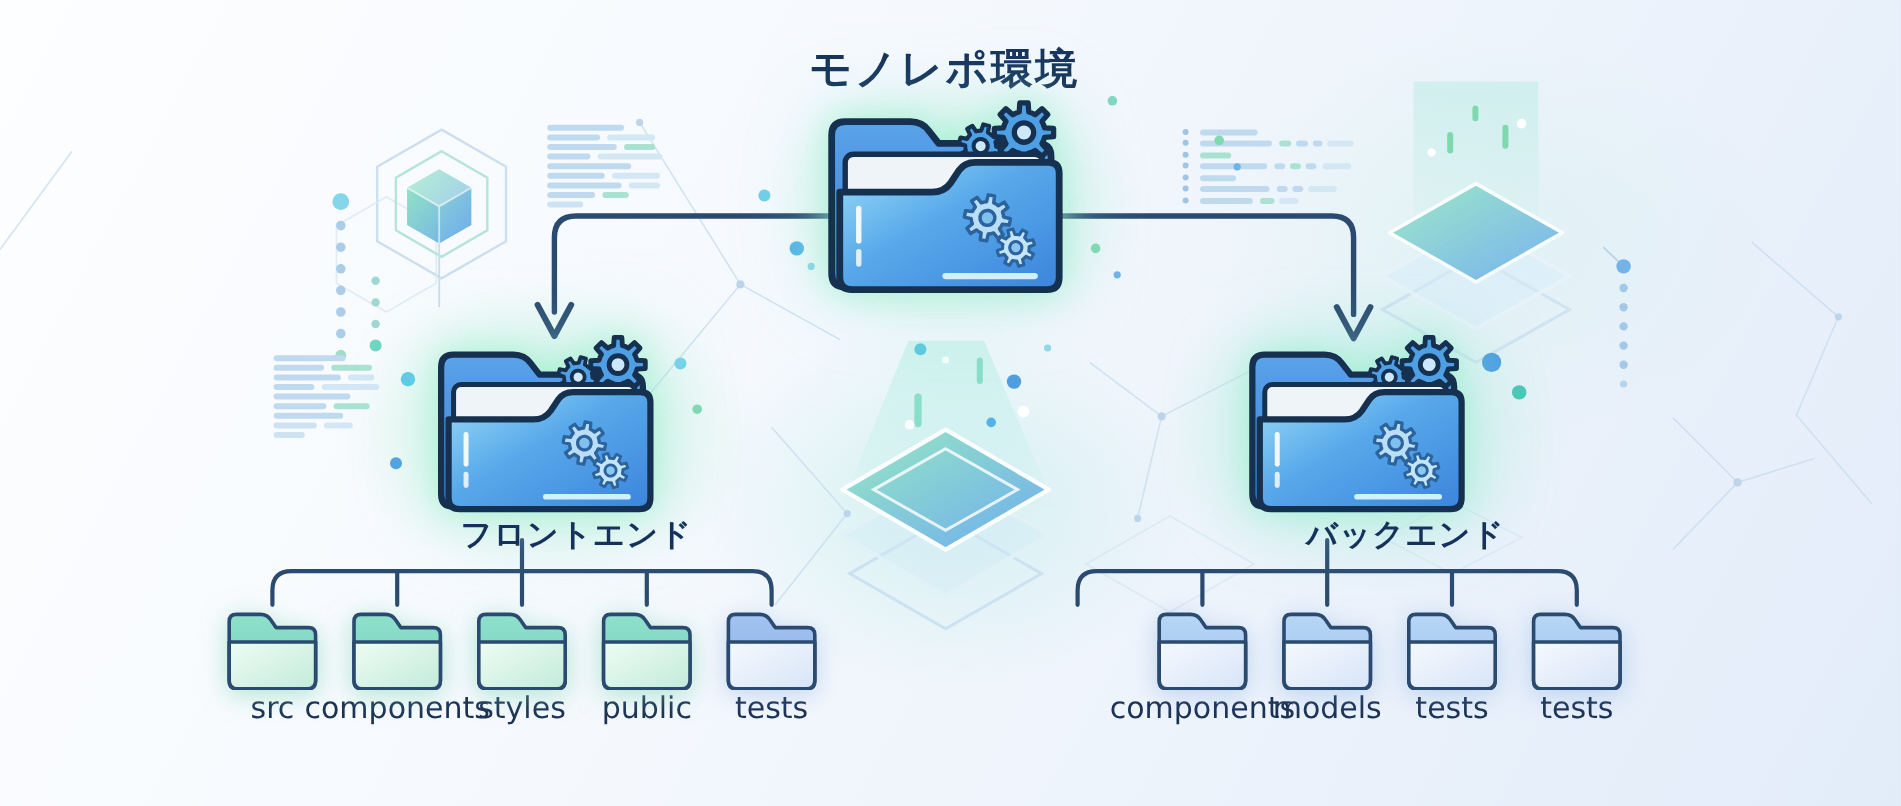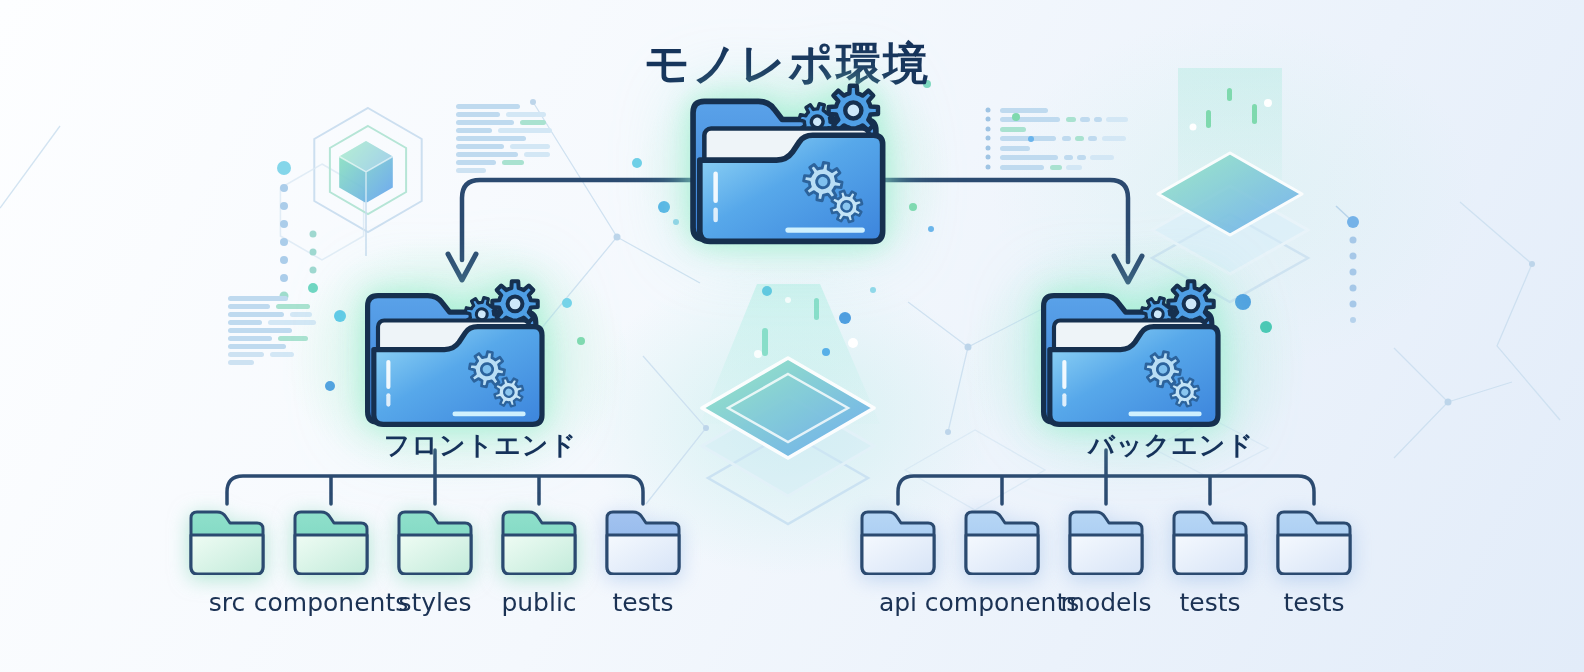--- a/index.html
+++ b/index.html
@@ -9,32 +9,32 @@
     background:
       radial-gradient(220px 160px at 795px 170px, rgba(195,242,210,.50), rgba(195,242,210,0) 72%),
       radial-gradient(240px 175px at 457px 360px, rgba(188,242,206,.55), rgba(188,242,206,0) 72%),
       radial-gradient(240px 175px at 1134px 360px, rgba(178,240,216,.50), rgba(178,240,216,0) 72%),
       radial-gradient(280px 210px at 788px 420px, rgba(172,232,226,.42), rgba(172,232,226,0) 74%),
       radial-gradient(320px 230px at 1235px 195px, rgba(200,240,232,.32), rgba(200,240,232,0) 76%),
       linear-gradient(118deg,#fdfeff 0%,#f4f8fd 45%,#e2ecf9 100%);
   }
   #title{
     position:absolute; left:437px; top:34px; width:700px; text-align:center;
-    font-size:45px; font-weight:700; color:#15325a; letter-spacing:2px;
+    font-size:35px; font-weight:700; color:#15325a; letter-spacing:2px;
   }
   .branch-label{
     position:absolute; top:428px; width:240px; text-align:right;
     font-size:26px; font-weight:700; color:#15325a; letter-spacing:1px;
   }
   .bigfold{position:absolute; filter:drop-shadow(0 0 14px rgba(150,240,200,.70)) drop-shadow(0 0 34px rgba(140,230,215,.40));}
   .child{position:absolute; top:505px; width:160px; display:flex; flex-direction:column; align-items:center;}
   .child svg{width:80px;height:70px;}
   .child.green svg{filter:drop-shadow(0 4px 10px rgba(118,214,176,.55));}
   .child.blue svg, .child.bluel svg{filter:drop-shadow(0 4px 10px rgba(120,165,225,.40));}
-  .clabel{margin-top:13px; font-size:25px; font-weight:500; color:#1b3254; white-space:nowrap;}
+  .clabel{font-size:25px; font-weight:500; color:#1b3254; white-space:nowrap;}
   svg{display:block;}
   #decor{position:absolute; left:0; top:0; z-index:0; pointer-events:none;}
   .fg{z-index:1;}
 </style>
 </head>
 <body>
 
 <div id="stage">
 
   <svg width="0" height="0" style="position:absolute" aria-hidden="true">
@@ -340,44 +340,38 @@
       </svg>
     <div class="clabel">public</div>
   </div>
   <div class="child bluel fg" style="left:563px">
     <svg viewBox="0 0 80 70">
         <use href="#sfBlueL"></use>
       </svg>
     <div class="clabel">tests</div>
   </div>
 
-  <div class="child blue fg" style="left:818px">
+  <div class="child blue fg" style="left:922px">
     <svg viewBox="0 0 80 70">
         <use href="#sfBlue"></use>
       </svg>
-    <div class="clabel">api</div>
-  </div>
-  <div class="child blue fg" style="left:922px">
+    <div class="clabel">components</div>
+  </div>
+  <div class="child blue fg" style="left:1026px">
     <svg viewBox="0 0 80 70">
         <use href="#sfBlue"></use>
       </svg>
-    <div class="clabel">components</div>
-  </div>
-  <div class="child blue fg" style="left:1026px">
+    <div class="clabel">models</div>
+  </div>
+  <div class="child blue fg" style="left:1130px">
     <svg viewBox="0 0 80 70">
         <use href="#sfBlue"></use>
       </svg>
-    <div class="clabel">models</div>
-  </div>
-  <div class="child blue fg" style="left:1130px">
+    <div class="clabel">tests</div>
+  </div>
+  <div class="child blue fg" style="left:1234px">
     <svg viewBox="0 0 80 70">
         <use href="#sfBlue"></use>
       </svg>
     <div class="clabel">tests</div>
   </div>
-  <div class="child blue fg" style="left:1234px">
-    <svg viewBox="0 0 80 70">
-        <use href="#sfBlue"></use>
-      </svg>
-    <div class="clabel">tests</div>
-  </div>
 
 </div>
 
 </body></html>

